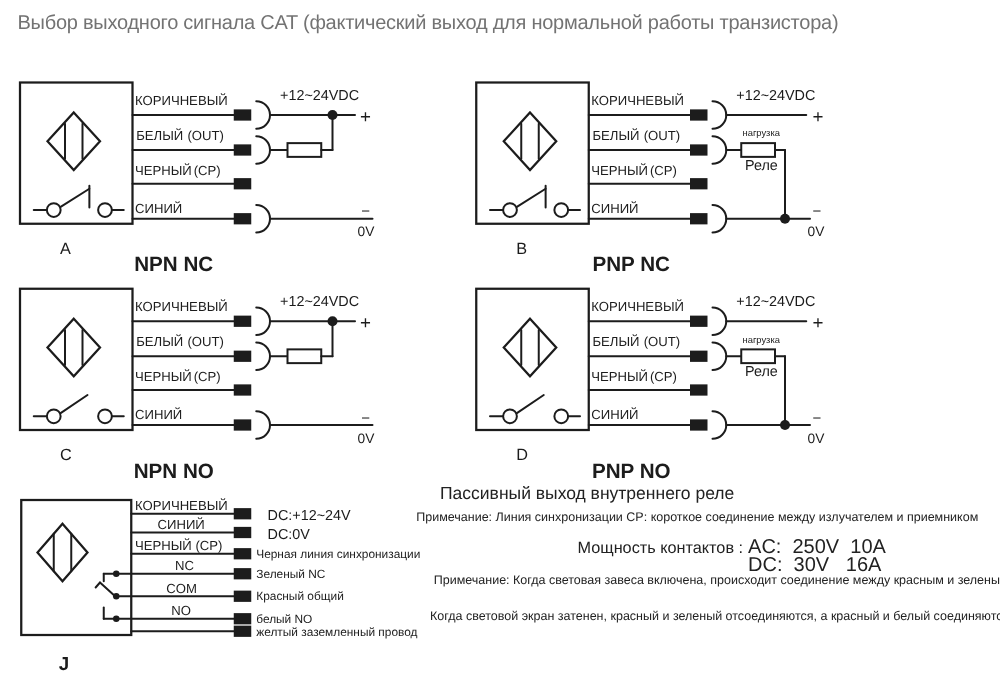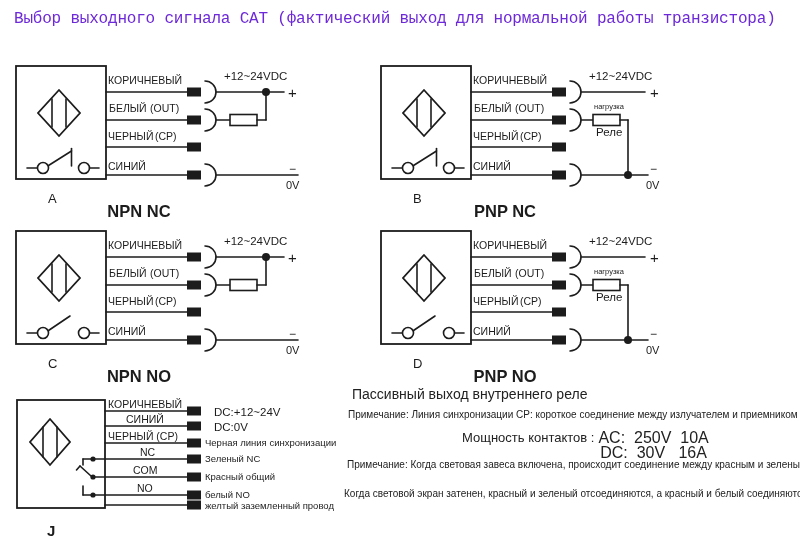--- a/index.html
+++ b/index.html
@@ -1,37 +1,37 @@
 <!DOCTYPE html>
 <html><head>
 <meta charset="utf-8">
 <style>
   html,body { margin:0; padding:0; background:#fff; }
   .canvas {
     position:relative; width:800px; height:546px; background:#ffffff;
     font-family:"Liberation Sans", sans-serif; color:#1c1c1c; overflow:hidden;
   }
   .page-title {
-    position:absolute; left:14px; top:10px; font-size:16px; color:#6d28d9;
-    white-space:nowrap; letter-spacing:-0.2px;font-family:Liberation Mono, monospace;
+    position:absolute; left:14px; top:10px; font-size:16px; color:#737373;
+    white-space:nowrap; letter-spacing:-0.2px;
   }
   svg.diagram-layer { position:absolute; left:0; top:0; }
   svg text { fill:#1c1c1c; font-family:"Liberation Sans", sans-serif; }
   svg .ln   { stroke:#1c1c1c; stroke-width:1.6; fill:none; stroke-linecap:round; }
   svg .box  { fill:#ffffff; stroke:#1c1c1c; stroke-width:1.8; }
   svg .pin  { fill:#1c1c1c; stroke:none; }
   svg .res  { fill:#ffffff; stroke:#1c1c1c; stroke-width:1.6; }
   svg .poly { fill:none; stroke:#1c1c1c; stroke-width:1.8; }
   svg .term { fill:#ffffff; stroke:#1c1c1c; stroke-width:1.6; }
   svg .dot  { fill:#1c1c1c; stroke:none; }
   .notes { position:absolute; left:0; top:0; width:800px; height:546px; pointer-events:none; }
   .notes > div { position:absolute; white-space:nowrap; color:#222; }
   .n-relay-title { left:352px; top:386px; font-size:14px; color:#1b1b1b; }
-  .n-sync  { left:348px; top:409px; font-size:10px;text-align:right; }
-  .n-contacts { left:462px; top:430px; font-size:13px; display:flex; color:#1b1b1b;text-align:center; }
+  .n-sync  { left:333px; top:409px; font-size:10px;text-align:right; }
+  .n-contacts { left:462px; top:430px; font-size:13px; display:flex; color:#1b1b1b; }
   .n-contacts .vals { margin-left:4px; white-space:pre; font-size:16px; line-height:15px; }
   .n-c1 { left:347px; top:459px; font-size:10px; }
   .n-c2 { left:344px; top:474px; font-size:10px; }
   .n-c3 { left:344px; top:488px; font-size:10px; }
 </style>
 </head>
 <body>
 
 <div class="canvas">
 

